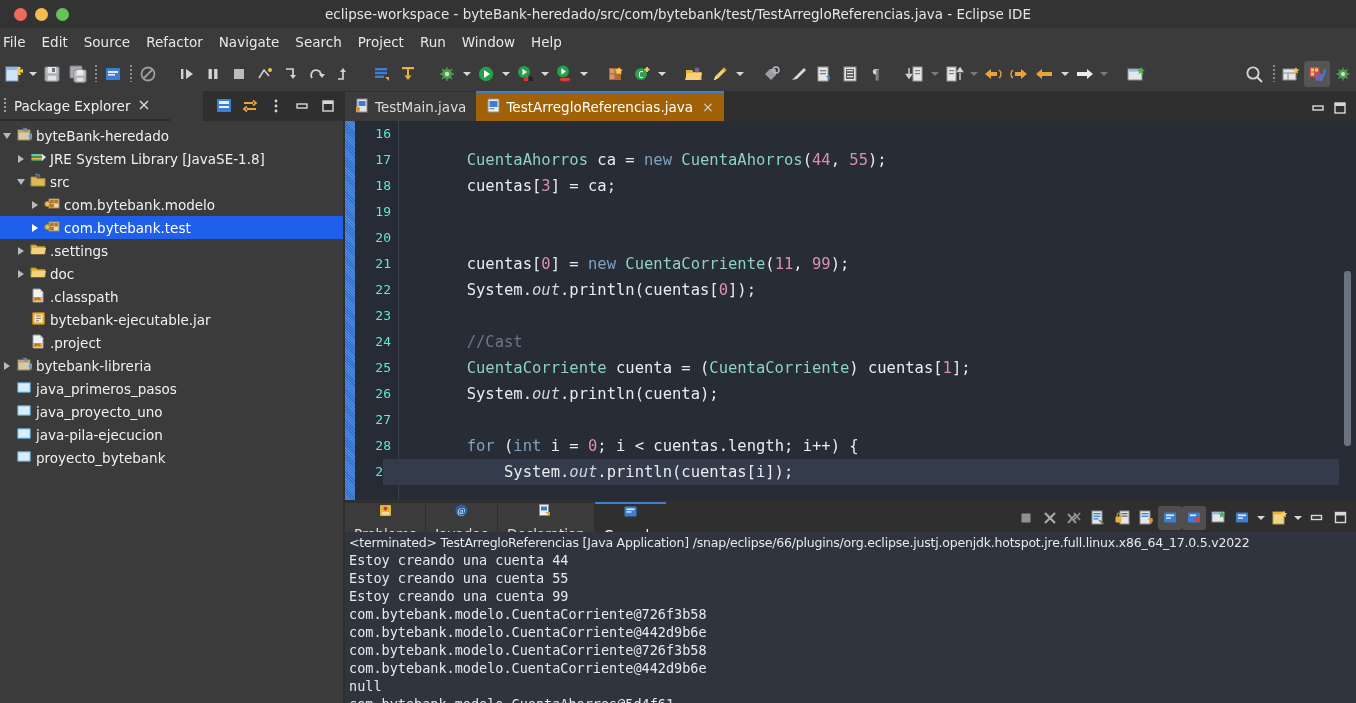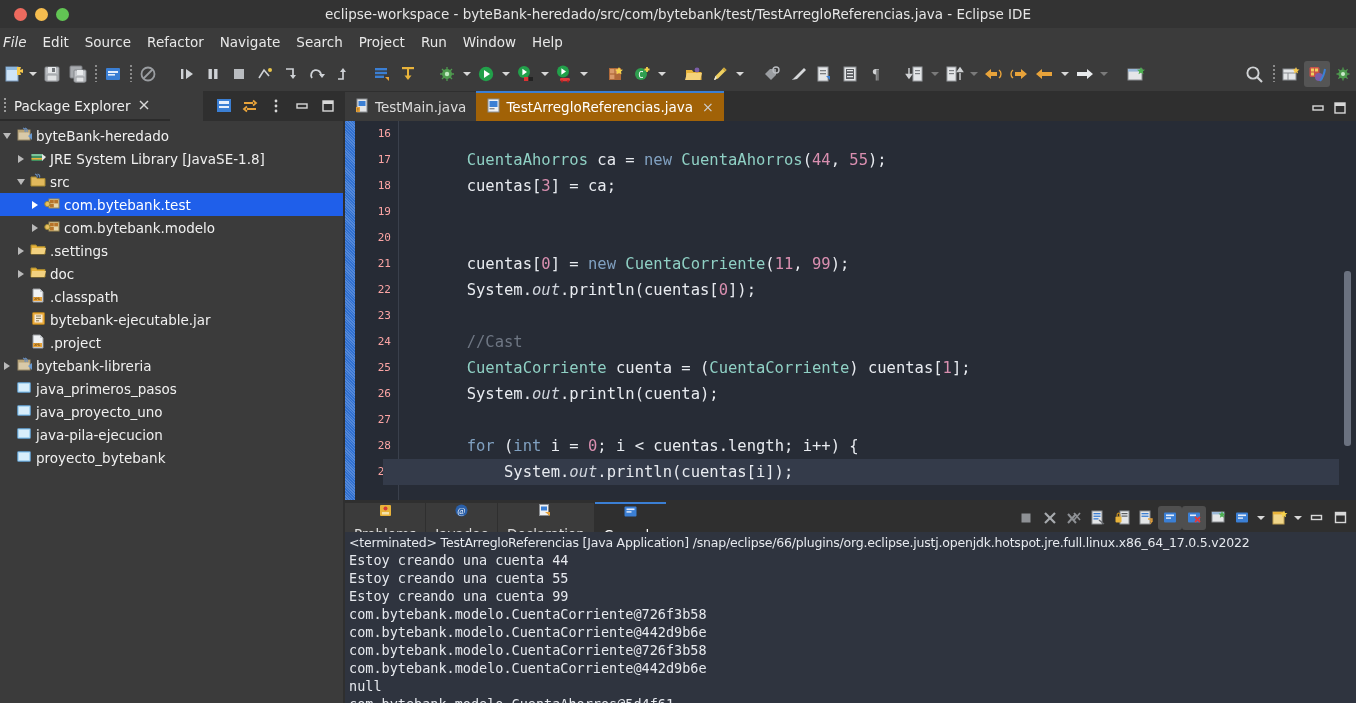--- a/index.html
+++ b/index.html
@@ -34,21 +34,21 @@
   .menubar {
     position: absolute; left: 0; top: 28px; width: 1356px; height: 28px;
     background: #3b3b3b;
     display: flex; align-items: center;
   }
   .menu-item {
     color: #e8e8e8; font-size: 13.5px;
     padding: 0 8px; height: 28px; line-height: 28px; white-space: nowrap;
     cursor: default;
   }
-  .menu-item:first-child { padding-left: 3px; font-style: italic; }
+  .menu-item:first-child { padding-left: 3px; }
 
   
   .toolbar {
     position: absolute; left: 0; top: 56px; width: 1356px; height: 35px;
     background: #3b3b3b;
     display: flex; align-items: center; gap: 0px;
     border-bottom: 1px solid #2b2b2b;
   }
   .tb { width: 26px; height: 26px; display: flex; align-items: center;
         justify-content: center; flex: 0 0 auto; position: relative; }
@@ -158,22 +158,22 @@
     position: absolute; left: 0; top: 0; width: 10px; height: 381px;
     background: #2f6fd0;
     background-image: repeating-linear-gradient(45deg, rgba(255,255,255,0.18) 0 1px, transparent 1px 2px);
   }
   .gutter {
     position: absolute; left: 10px; top: 0; width: 43px; height: 381px;
     background: #262b35; border-right: 1px solid #3a404c;
   }
   .gline {
     height: 26px; line-height: 26px; text-align: right; padding-right: 7px;
-    color: #fca5a5; font-family: "DejaVu Sans Mono", "Liberation Mono", monospace;
-    font-size: 11px;
+    color: #5eead4; font-family: "DejaVu Sans Mono", "Liberation Mono", monospace;
+    font-size: 13px;
   }
   .code-lines {
     position: absolute; left: 38px; top: 0; right: 17px; height: 381px;
     font-family: "DejaVu Sans Mono", "Liberation Mono", monospace;
     font-size: 15.5px; color: #e8ebf0; white-space: pre; overflow: hidden;
   }
   .cline { height: 26px; line-height: 26px; padding-left: 9px; }
   .cline.current { background: #343b4a; }
   .k-type { color: #8fd0c4; }
   .k-kw   { color: #81a1c1; }
@@ -630,49 +630,49 @@
           <span class="tw"></span>
           <span class="tw expanded"></span>
           <span class="ticon">
             <span><svg width="17" height="17" viewBox="0 0 17 17">
                 <path d="M1 5 h5 l1.2 1.6 h7.8 v7.4 h-14z" fill="#e0b85c" stroke="#a88a30"></path>
                 <path d="M5 2 q3 1 2 3.5 M7.5 2 q3 1 2 3.5" stroke="#6a8fbf" stroke-width="1.1" fill="none"></path>
               </svg></span>
           </span>
           <span class="tlabel">src</span>
         </div>
-        <div class="tree-row selected">
+        <div class="tree-row">
           <span class="tw"></span>
           <span class="tw"></span>
           <span class="tw collapsed"></span>
           <span class="ticon">
             <span><svg width="17" height="17" viewBox="0 0 17 17">
                 <rect x="5" y="4" width="10" height="9" fill="#e8d7a8" stroke="#a08a50"></rect>
                 <rect x="6" y="5" width="3.8" height="3.4" fill="#b8752a"></rect>
                 <rect x="10.2" y="5" width="3.8" height="3.4" fill="#b8752a"></rect>
                 <rect x="6" y="9" width="3.8" height="3.4" fill="#b8752a"></rect>
                 <circle cx="3.4" cy="9" r="2.6" fill="#e8c060" stroke="#a08a30"></circle>
               </svg></span>
           </span>
-          <span class="tlabel">com.bytebank.test</span>
-        </div>
-        <div class="tree-row">
+          <span class="tlabel">com.bytebank.modelo</span>
+        </div>
+        <div class="tree-row selected">
           <span class="tw"></span>
           <span class="tw"></span>
           <span class="tw collapsed"></span>
           <span class="ticon">
             <span><svg width="17" height="17" viewBox="0 0 17 17">
                 <rect x="5" y="4" width="10" height="9" fill="#e8d7a8" stroke="#a08a50"></rect>
                 <rect x="6" y="5" width="3.8" height="3.4" fill="#b8752a"></rect>
                 <rect x="10.2" y="5" width="3.8" height="3.4" fill="#b8752a"></rect>
                 <rect x="6" y="9" width="3.8" height="3.4" fill="#b8752a"></rect>
                 <circle cx="3.4" cy="9" r="2.6" fill="#e8c060" stroke="#a08a30"></circle>
               </svg></span>
           </span>
-          <span class="tlabel">com.bytebank.modelo</span>
+          <span class="tlabel">com.bytebank.test</span>
         </div>
         <div class="tree-row">
           <span class="tw"></span>
           <span class="tw collapsed"></span>
           <span class="ticon">
             <span><svg width="17" height="17" viewBox="0 0 17 17">
                 <path d="M1 4 h5 l1.2 1.6 h7.8 v7.4 h-14z" fill="#e8b33a" stroke="#a88a30"></path>
                 <path d="M2 7 h14 l-1.8 6 h-13z" fill="#f2d180"></path>
               </svg></span>
           </span>

